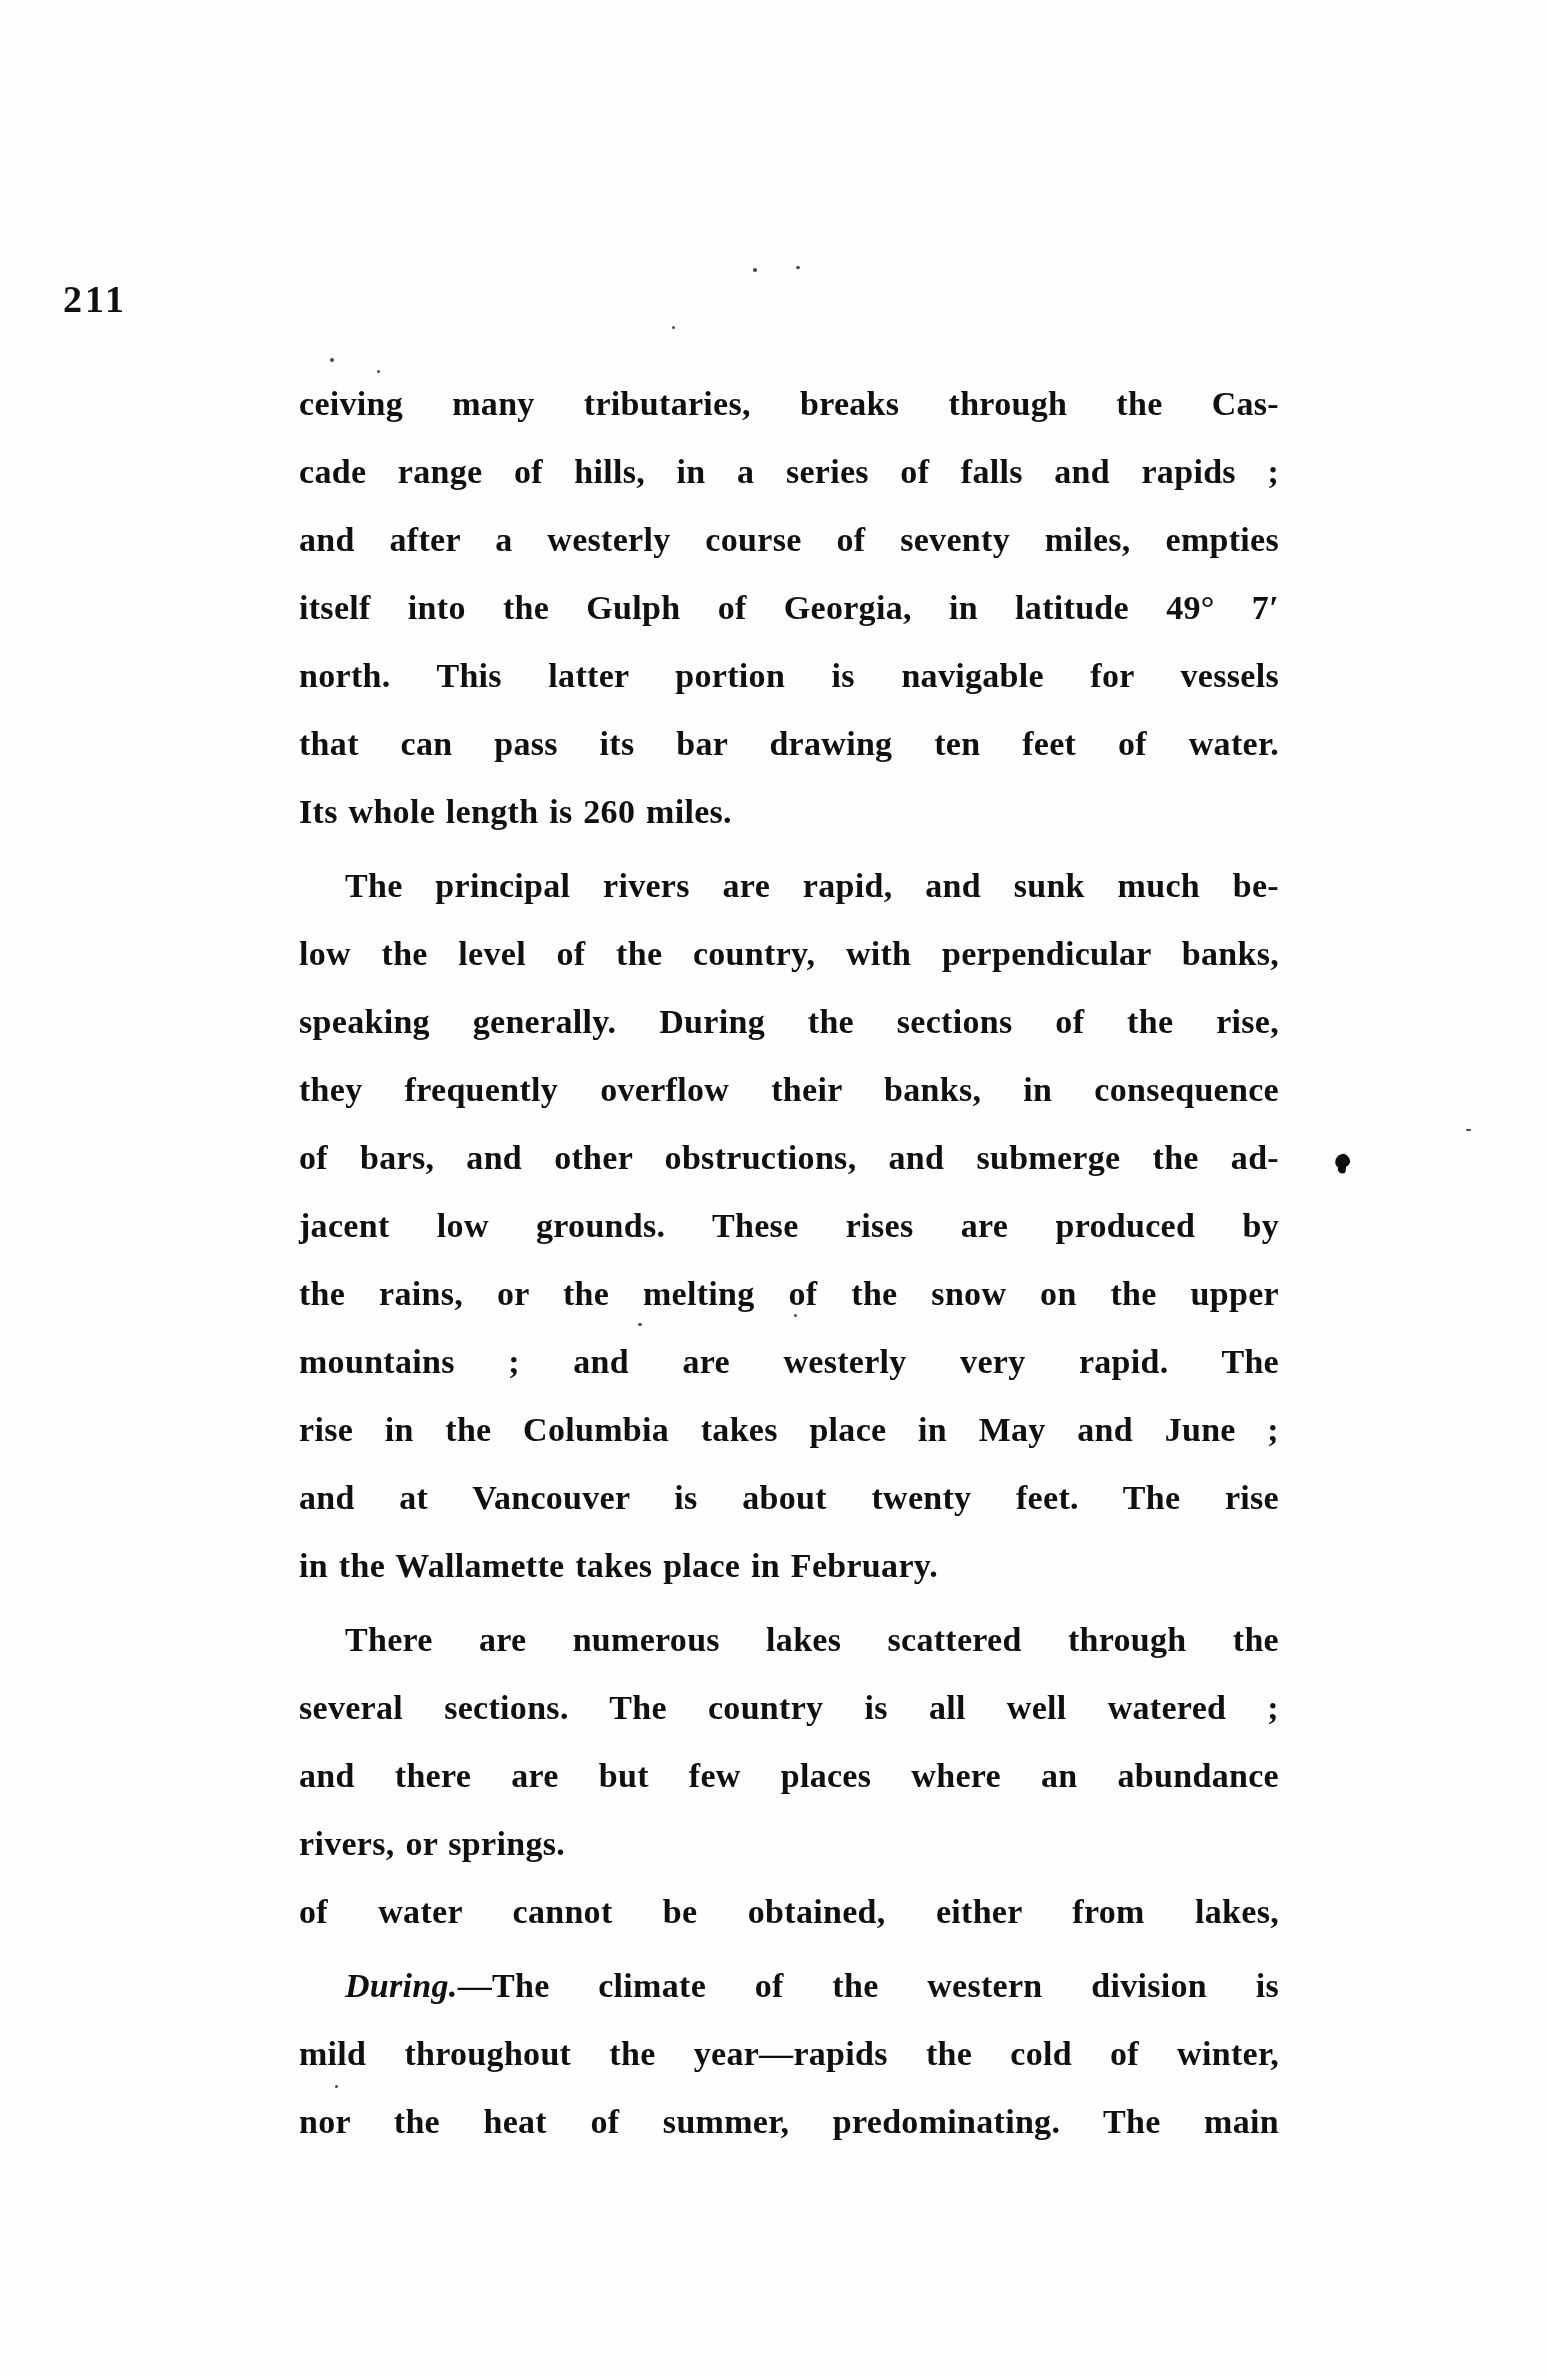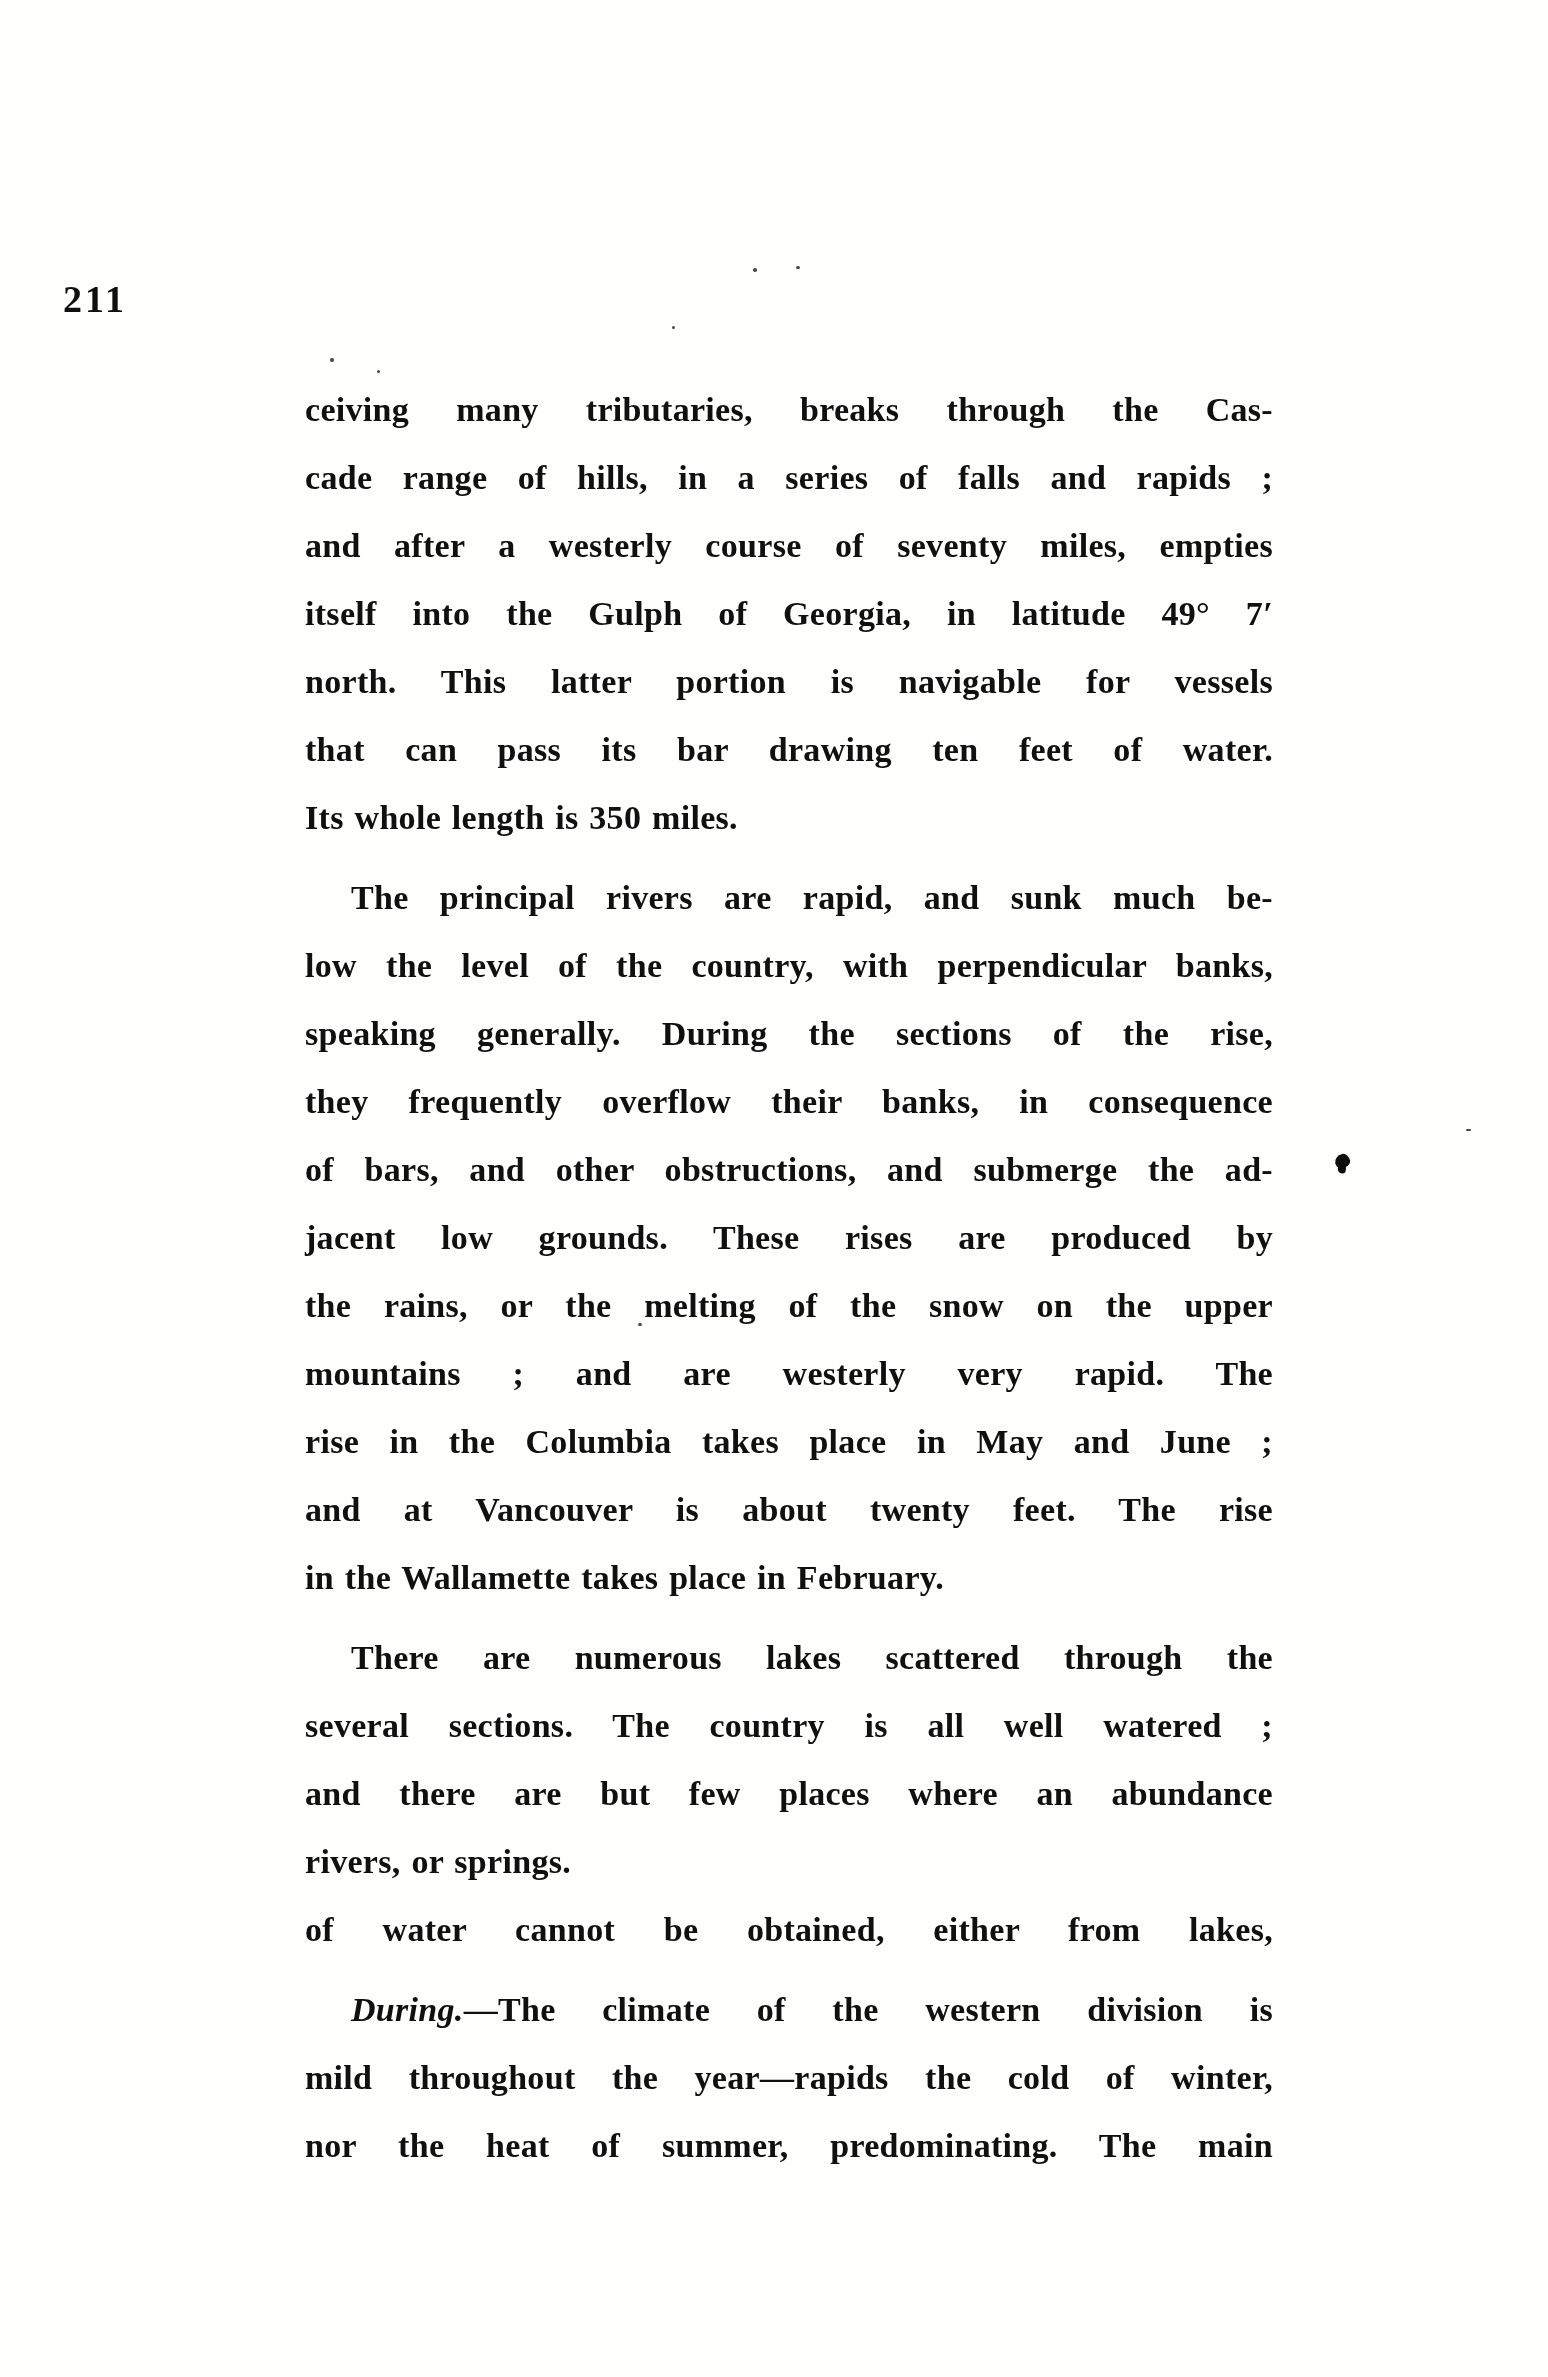--- a/index.html
+++ b/index.html
@@ -33,21 +33,21 @@
     line-height: 55px;
     padding-left: 40px;
   }
   .text-block {
     position: absolute;
     left: 293px;
     top: 364px;
     width: 992px;
   }
   .para {
-    margin: 12px;
+    margin: 6px;
     padding: 0;
   }
   .line {
     display: block;
     height: 68px;
     line-height: 68px;
     font-size: 34px;
     font-weight: 700;
     letter-spacing: 0.3px;
     word-spacing: 0.06em;
@@ -102,21 +102,21 @@
 
   <main class="text-block">
 
     <section class="para">
       <span class="line">ceiving many tributaries, breaks through the Cas-</span>
       <span class="line">cade range of hills, in a series of falls and rapids ;</span>
       <span class="line">and after a westerly course of seventy miles, empties</span>
       <span class="line">itself into the Gulph of Georgia, in latitude 49° 7′</span>
       <span class="line">north. This latter portion is navigable for vessels</span>
       <span class="line">that can pass its bar drawing ten feet of water.</span>
-      <span class="line end">Its whole length is 350 miles.</span>
+      <span class="line end">Its whole length is 260 miles.</span>
     </section>
 
     <section class="para">
       <span class="line indent">The principal rivers are rapid, and sunk much be-</span>
       <span class="line">low the level of the country, with perpendicular banks,</span>
       <span class="line">speaking generally. During the sections of the rise,</span>
       <span class="line">they frequently overflow their banks, in consequence</span>
       <span class="line">of bars, and other obstructions, and submerge the ad-</span>
       <span class="line">jacent low grounds. These rises are produced by</span>
       <span class="line">the rains, or the melting of the snow on the upper</span>

